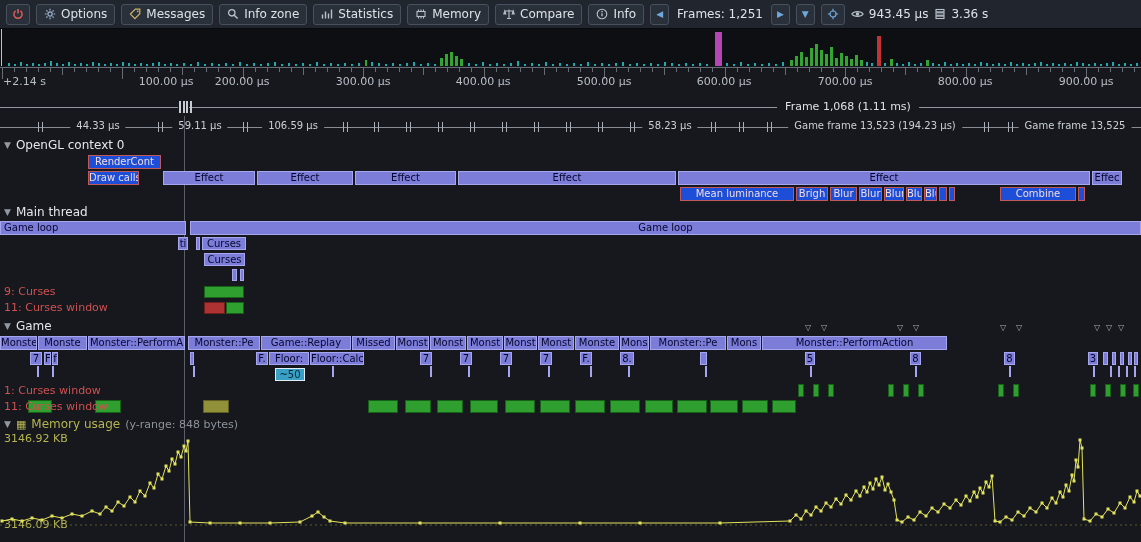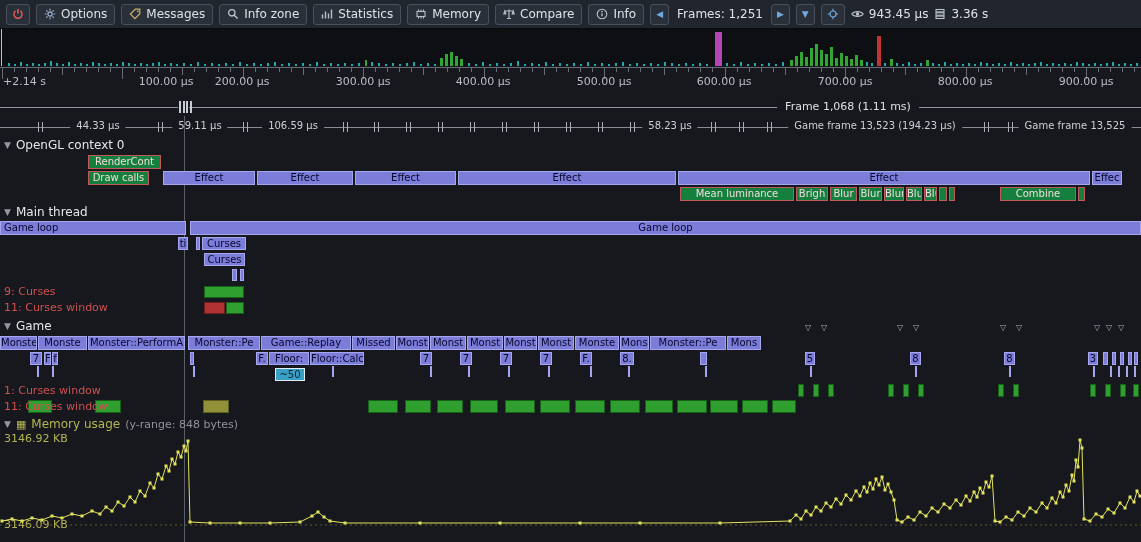--- a/index.html
+++ b/index.html
@@ -16,21 +16,21 @@
   .tlabel{font-size:12px;color:#dde2e8;padding:0 2px;white-space:nowrap;}
   .tstat{display:inline-flex;align-items:center;gap:5px;font-size:12px;color:#dde2e8;white-space:nowrap;}
   .tstat:first-of-type{margin-left:16px;}
   .strip{position:absolute;left:0;top:29px;width:1141px;height:37px;background:#0d0f13;}
   .tl{position:absolute;left:0;top:0;width:1141px;height:542px;pointer-events:none;}
   .tl *{pointer-events:auto;}
   .zone{position:absolute;box-sizing:border-box;font-size:10px;overflow:hidden;
         white-space:nowrap;text-align:center;cursor:pointer;}
   .zone.p{background:#7c7cd9;border:1px solid #a6a6ef;color:#07072e;}
   .zone.t{background:#39a0c5;border:1px solid #e2eef4;color:#062433;}
-  .zone.r{background:#15803d;border:1px solid #c05959;color:#f2dcdc;}
+  .zone.r{background:#1d4ed8;border:1px solid #c05959;color:#f2dcdc;}
   .zone.g{background:#2fa02f;border:1px solid #176017;}
   .zone.o{background:#91913a;border:1px solid #5e5e22;}
   .zone.rp{background:#ae3232;border:1px solid #721d1d;}
   .zone.L{text-align:left;padding-left:3px;}
   .hdr{position:absolute;display:flex;gap:5px;align-items:center;font-size:12px;color:#e4e6ea;
        white-space:nowrap;cursor:pointer;}
   .tri{color:#9298a2;font-size:9px;}
   .memicon{color:#b5b551;font-size:11px;}
   .olive{color:#b5b551;}
   .hsuffix{color:#8d929a;font-size:11px;}
@@ -485,21 +485,21 @@
         <span class="tri">▼</span>
         <span>Game</span>
       </div>
       <div class="hdr" style="left: 4px; top: 417px;">
         <span class="tri">▼</span>
         <span class="memicon">▦</span>
         <span class="olive">Memory usage</span>
         <span class="hsuffix">(y-range: 848 bytes)</span>
       </div>
       <div class="zone r" style="left: 88px; top: 155px; width: 73px; height: 14px; line-height: 12px;">RenderCont</div>
-      <div class="zone r" style="left: 88px; top: 171px; width: 61px; height: 14px; line-height: 12px;">Draw calls</div>
+      <div class="zone r" style="left: 88px; top: 171px; width: 51px; height: 14px; line-height: 12px;">Draw calls</div>
       <div class="zone p" style="left: 163px; top: 171px; width: 92px; height: 14px; line-height: 12px;">Effect</div>
       <div class="zone p" style="left: 257px; top: 171px; width: 96px; height: 14px; line-height: 12px;">Effect</div>
       <div class="zone p" style="left: 355px; top: 171px; width: 101px; height: 14px; line-height: 12px;">Effect</div>
       <div class="zone p" style="left: 458px; top: 171px; width: 218px; height: 14px; line-height: 12px;">Effect</div>
       <div class="zone p" style="left: 678px; top: 171px; width: 412px; height: 14px; line-height: 12px;">Effect</div>
       <div class="zone p" style="left: 1092px; top: 171px; width: 30px; height: 14px; line-height: 12px;">Effec</div>
       <div class="zone r" style="left: 680px; top: 187px; width: 114px; height: 14px; line-height: 12px;">Mean luminance</div>
       <div class="zone r" style="left: 796px; top: 187px; width: 32px; height: 14px; line-height: 12px;">Brigh</div>
       <div class="zone r" style="left: 830px; top: 187px; width: 27px; height: 14px; line-height: 12px;">Blur</div>
       <div class="zone r" style="left: 859px; top: 187px; width: 23px; height: 14px; line-height: 12px;">Blur</div>
@@ -529,20 +529,21 @@
       <div class="zone p" style="left: 352px; top: 336px; width: 43px; height: 14px; line-height: 12px;">Missed</div>
       <div class="zone p" style="left: 396px; top: 336px; width: 33px; height: 14px; line-height: 12px;">Monst</div>
       <div class="zone p" style="left: 430px; top: 336px; width: 36px; height: 14px; line-height: 12px;">Monst</div>
       <div class="zone p" style="left: 467px; top: 336px; width: 36px; height: 14px; line-height: 12px;">Monst</div>
       <div class="zone p" style="left: 504px; top: 336px; width: 33px; height: 14px; line-height: 12px;">Monst</div>
       <div class="zone p" style="left: 538px; top: 336px; width: 36px; height: 14px; line-height: 12px;">Monst</div>
       <div class="zone p" style="left: 575px; top: 336px; width: 44px; height: 14px; line-height: 12px;">Monste</div>
       <div class="zone p" style="left: 620px; top: 336px; width: 29px; height: 14px; line-height: 12px;">Mons</div>
       <div class="zone p" style="left: 650px; top: 336px; width: 76px; height: 14px; line-height: 12px;">Monster::Pe</div>
       <div class="zone p" style="left: 727px; top: 336px; width: 34px; height: 14px; line-height: 12px;">Mons</div>
+      <div class="zone p" style="left: 762px; top: 336px; width: 185px; height: 14px; line-height: 12px;">Monster::PerformAction</div>
       <div class="zone p" style="left: 30px; top: 352px; width: 12px; height: 13px; line-height: 11px;">7</div>
       <div class="zone p" style="left: 44px; top: 352px; width: 7px; height: 13px; line-height: 11px;">F</div>
       <div class="zone p" style="left: 52px; top: 352px; width: 6px; height: 13px; line-height: 11px;">f</div>
       <div class="zone p" style="left: 190px; top: 352px; width: 4px; height: 13px; line-height: 11px;"></div>
       <div class="zone p" style="left: 256px; top: 352px; width: 12px; height: 13px; line-height: 11px;">F.</div>
       <div class="zone p" style="left: 269px; top: 352px; width: 40px; height: 13px; line-height: 11px;">Floor:</div>
       <div class="zone p" style="left: 310px; top: 352px; width: 54px; height: 13px; line-height: 11px;">Floor::Calc</div>
       <div class="zone p" style="left: 420px; top: 352px; width: 12px; height: 13px; line-height: 11px;">7</div>
       <div class="zone p" style="left: 460px; top: 352px; width: 12px; height: 13px; line-height: 11px;">7</div>
       <div class="zone p" style="left: 500px; top: 352px; width: 12px; height: 13px; line-height: 11px;">7</div>

